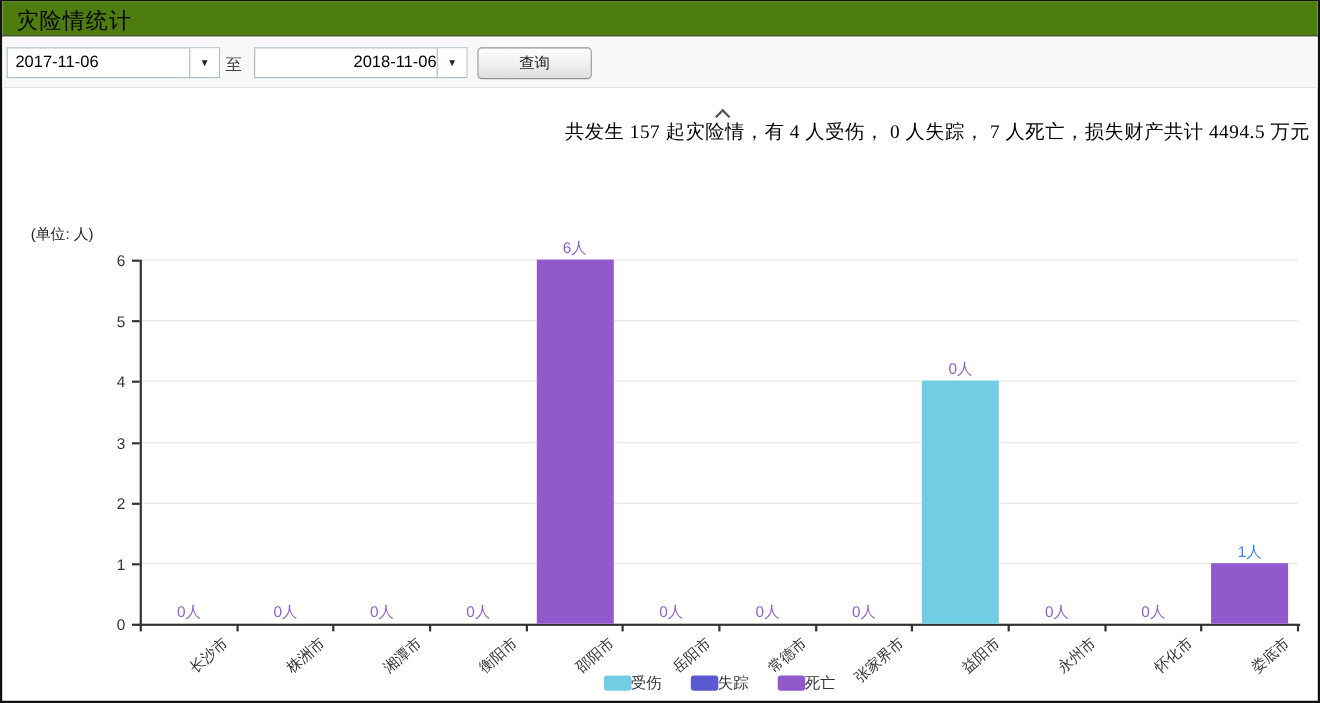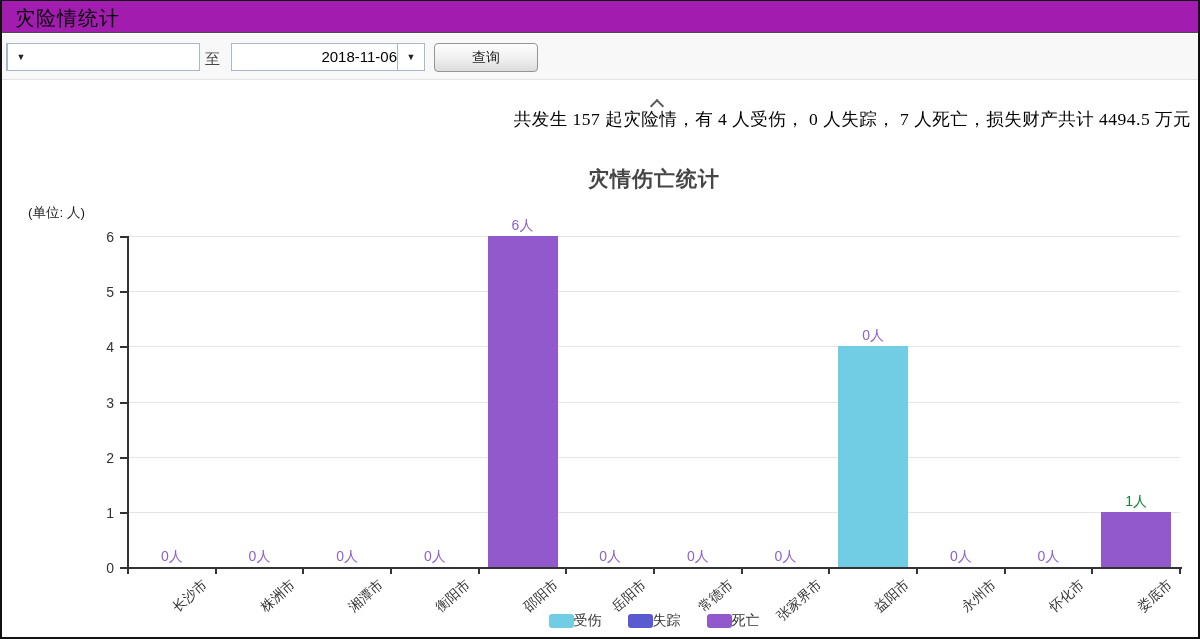--- a/index.html
+++ b/index.html
@@ -10,21 +10,21 @@
     background:#fff;
     border:2px solid #111;
     border-top-width:1px;
     font-family:"Liberation Sans","DejaVu Sans",sans-serif;
     overflow:hidden;
   }
   
   .header {
     position:absolute; left:0; top:0; right:0; height:32px;
     border-bottom:1px solid #4a4a4a;
-    background:#a21caf;
+    background:#4d7c0f;
   }
   .page-title {
     position:absolute; left:13px; top:4px;
     font-size:20px; color:#000; letter-spacing:1px;
   }
   
   .toolbar {
     position:absolute; left:0; top:33px; right:0; height:46px;
     background:#f8f8f8;
     border-bottom:1px solid #e3e3e3;
@@ -119,34 +119,34 @@
 <body>
 
 <div class="page">
 
   <div class="header">
     <div class="page-title">灾险情统计</div>
   </div>
 
   <div class="toolbar">
     <div class="combo" style="left:4px; width:194px;">
+      <div class="combo-value">2017-11-06</div>
       <div class="combo-arrow">▼</div>
     </div>
     <div class="to-label">至</div>
     <div class="combo" style="left:229px; width:194px;text-align:right;">
       <div class="combo-value">2018-11-06</div>
       <div class="combo-arrow">▼</div>
     </div>
     <button class="query-btn">查询</button>
     <div class="collapse-chevron"></div>
   </div>
 
   <div class="summary">共发生 157 起灾险情，有 4 人受伤， 0 人失踪， 7 人死亡，损失财产共计 4494.5 万元</div>
 
-  <div class="chart-title">灾情伤亡统计</div>
   <div class="unit-label">(单位: 人)</div>
 
   <div id="chart-layer">
       <div class="gridline" style="left: 126px; width: 1052px; top: 510.833px;"></div>
       <div class="gridline" style="left: 126px; width: 1052px; top: 455.667px;"></div>
       <div class="gridline" style="left: 126px; width: 1052px; top: 400.5px;"></div>
       <div class="gridline" style="left: 126px; width: 1052px; top: 345.333px;"></div>
       <div class="gridline" style="left: 126px; width: 1052px; top: 290.167px;"></div>
       <div class="gridline" style="left: 126px; width: 1052px; top: 235px;"></div>
       <div class="axis-y" style="left: 125px; top: 235px; height: 333px;"></div>
@@ -196,21 +196,21 @@
       <div class="bar-label" style="left: 753.5px; top: 547px; width: 60px; color: rgb(141, 99, 201);">0人</div>
       <div class="xlabel" style="right: 384.5px; top: 575px;">张家界市</div>
       <div class="bar" style="left: 836.167px; top: 345.333px; width: 70px; height: 220.667px; background: rgb(112, 205, 228);"></div>
       <div class="bar-label" style="left: 841.167px; top: 326.333px; width: 60px; color: rgb(141, 99, 201);">0人</div>
       <div class="xlabel" style="right: 296.833px; top: 575px;">益阳市</div>
       <div class="bar-label" style="left: 928.833px; top: 547px; width: 60px; color: rgb(141, 99, 201);">0人</div>
       <div class="xlabel" style="right: 209.167px; top: 575px;">永州市</div>
       <div class="bar-label" style="left: 1016.5px; top: 547px; width: 60px; color: rgb(141, 99, 201);">0人</div>
       <div class="xlabel" style="right: 121.5px; top: 575px;">怀化市</div>
       <div class="bar" style="left: 1099.17px; top: 510.833px; width: 70px; height: 55.1667px; background: rgb(145, 89, 203);"></div>
-      <div class="bar-label" style="left: 1104.17px; top: 491.833px; width: 60px; color: #15803d;">1人</div>
+      <div class="bar-label" style="left: 1104.17px; top: 491.833px; width: 60px; color: #3b82f6;">1人</div>
       <div class="xlabel" style="right: 33.8333px; top: 575px;">娄底市</div>
     </div>
 
   <div class="legend" id="legend">
       <div class="legend-item">
         <div class="legend-swatch" style="background: rgb(112, 205, 228);"></div>
         <div class="legend-label">受伤</div>
       </div>
       <div class="legend-item">
         <div class="legend-swatch" style="background: rgb(90, 90, 208);"></div>

